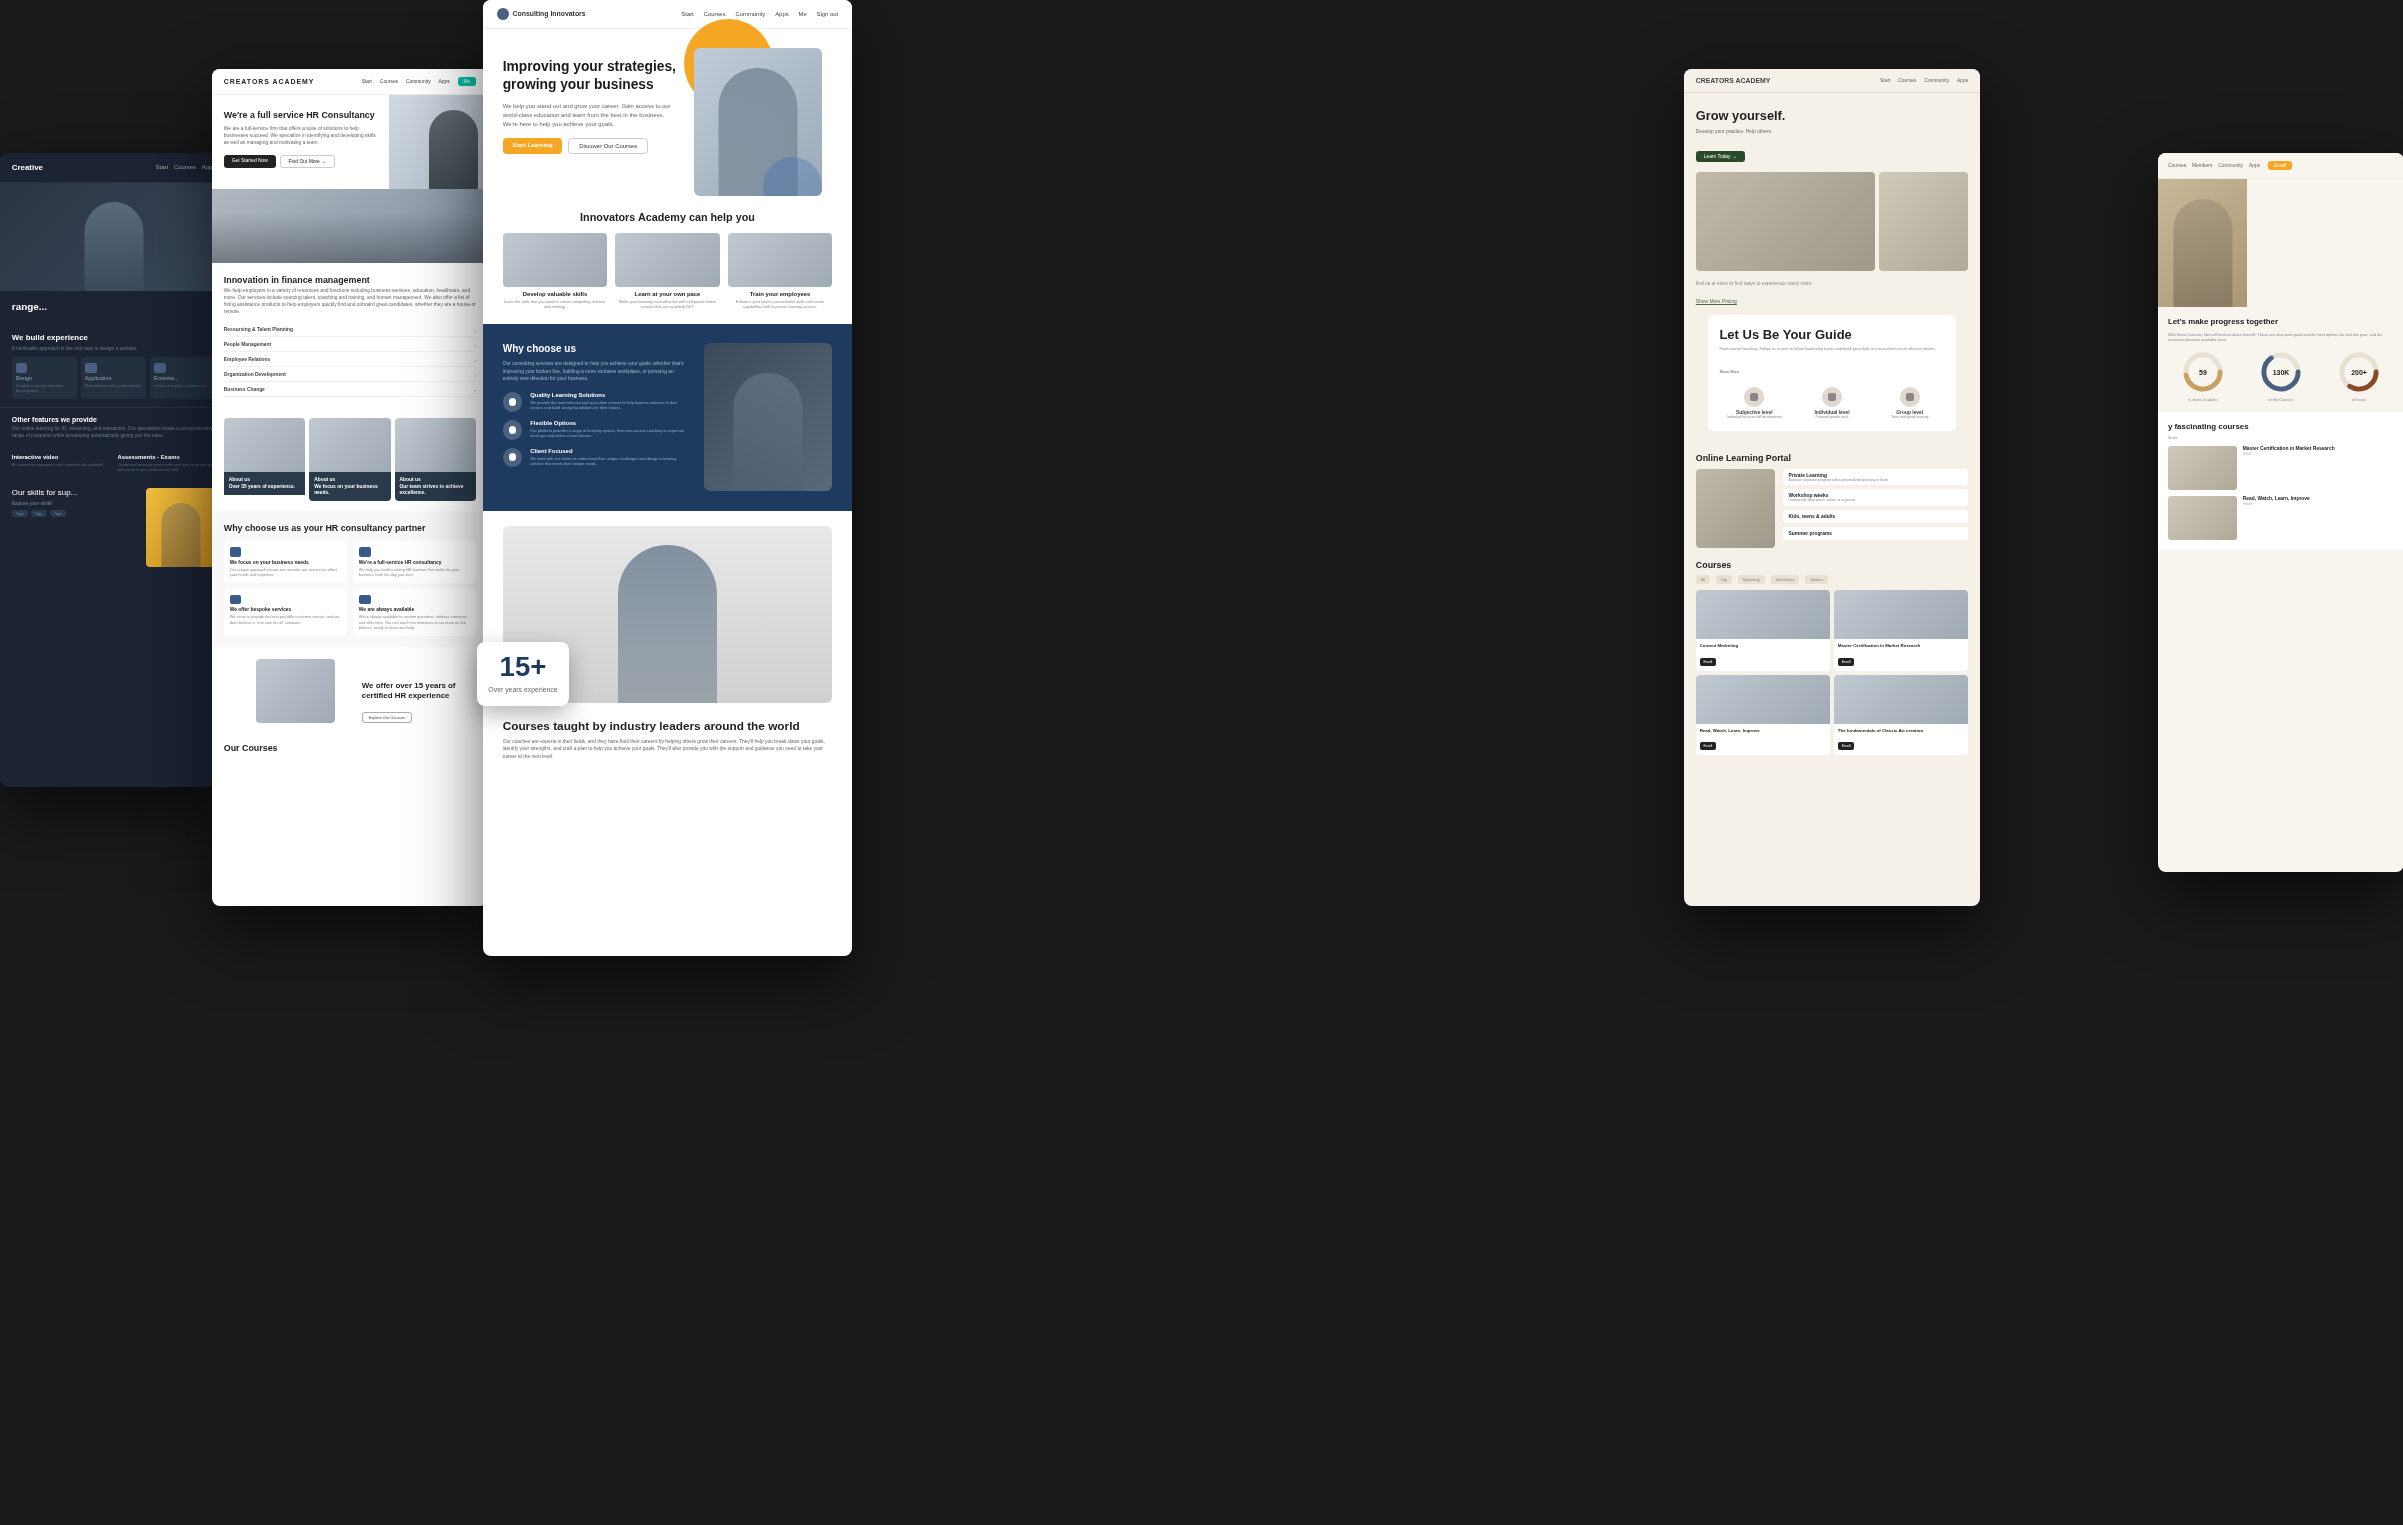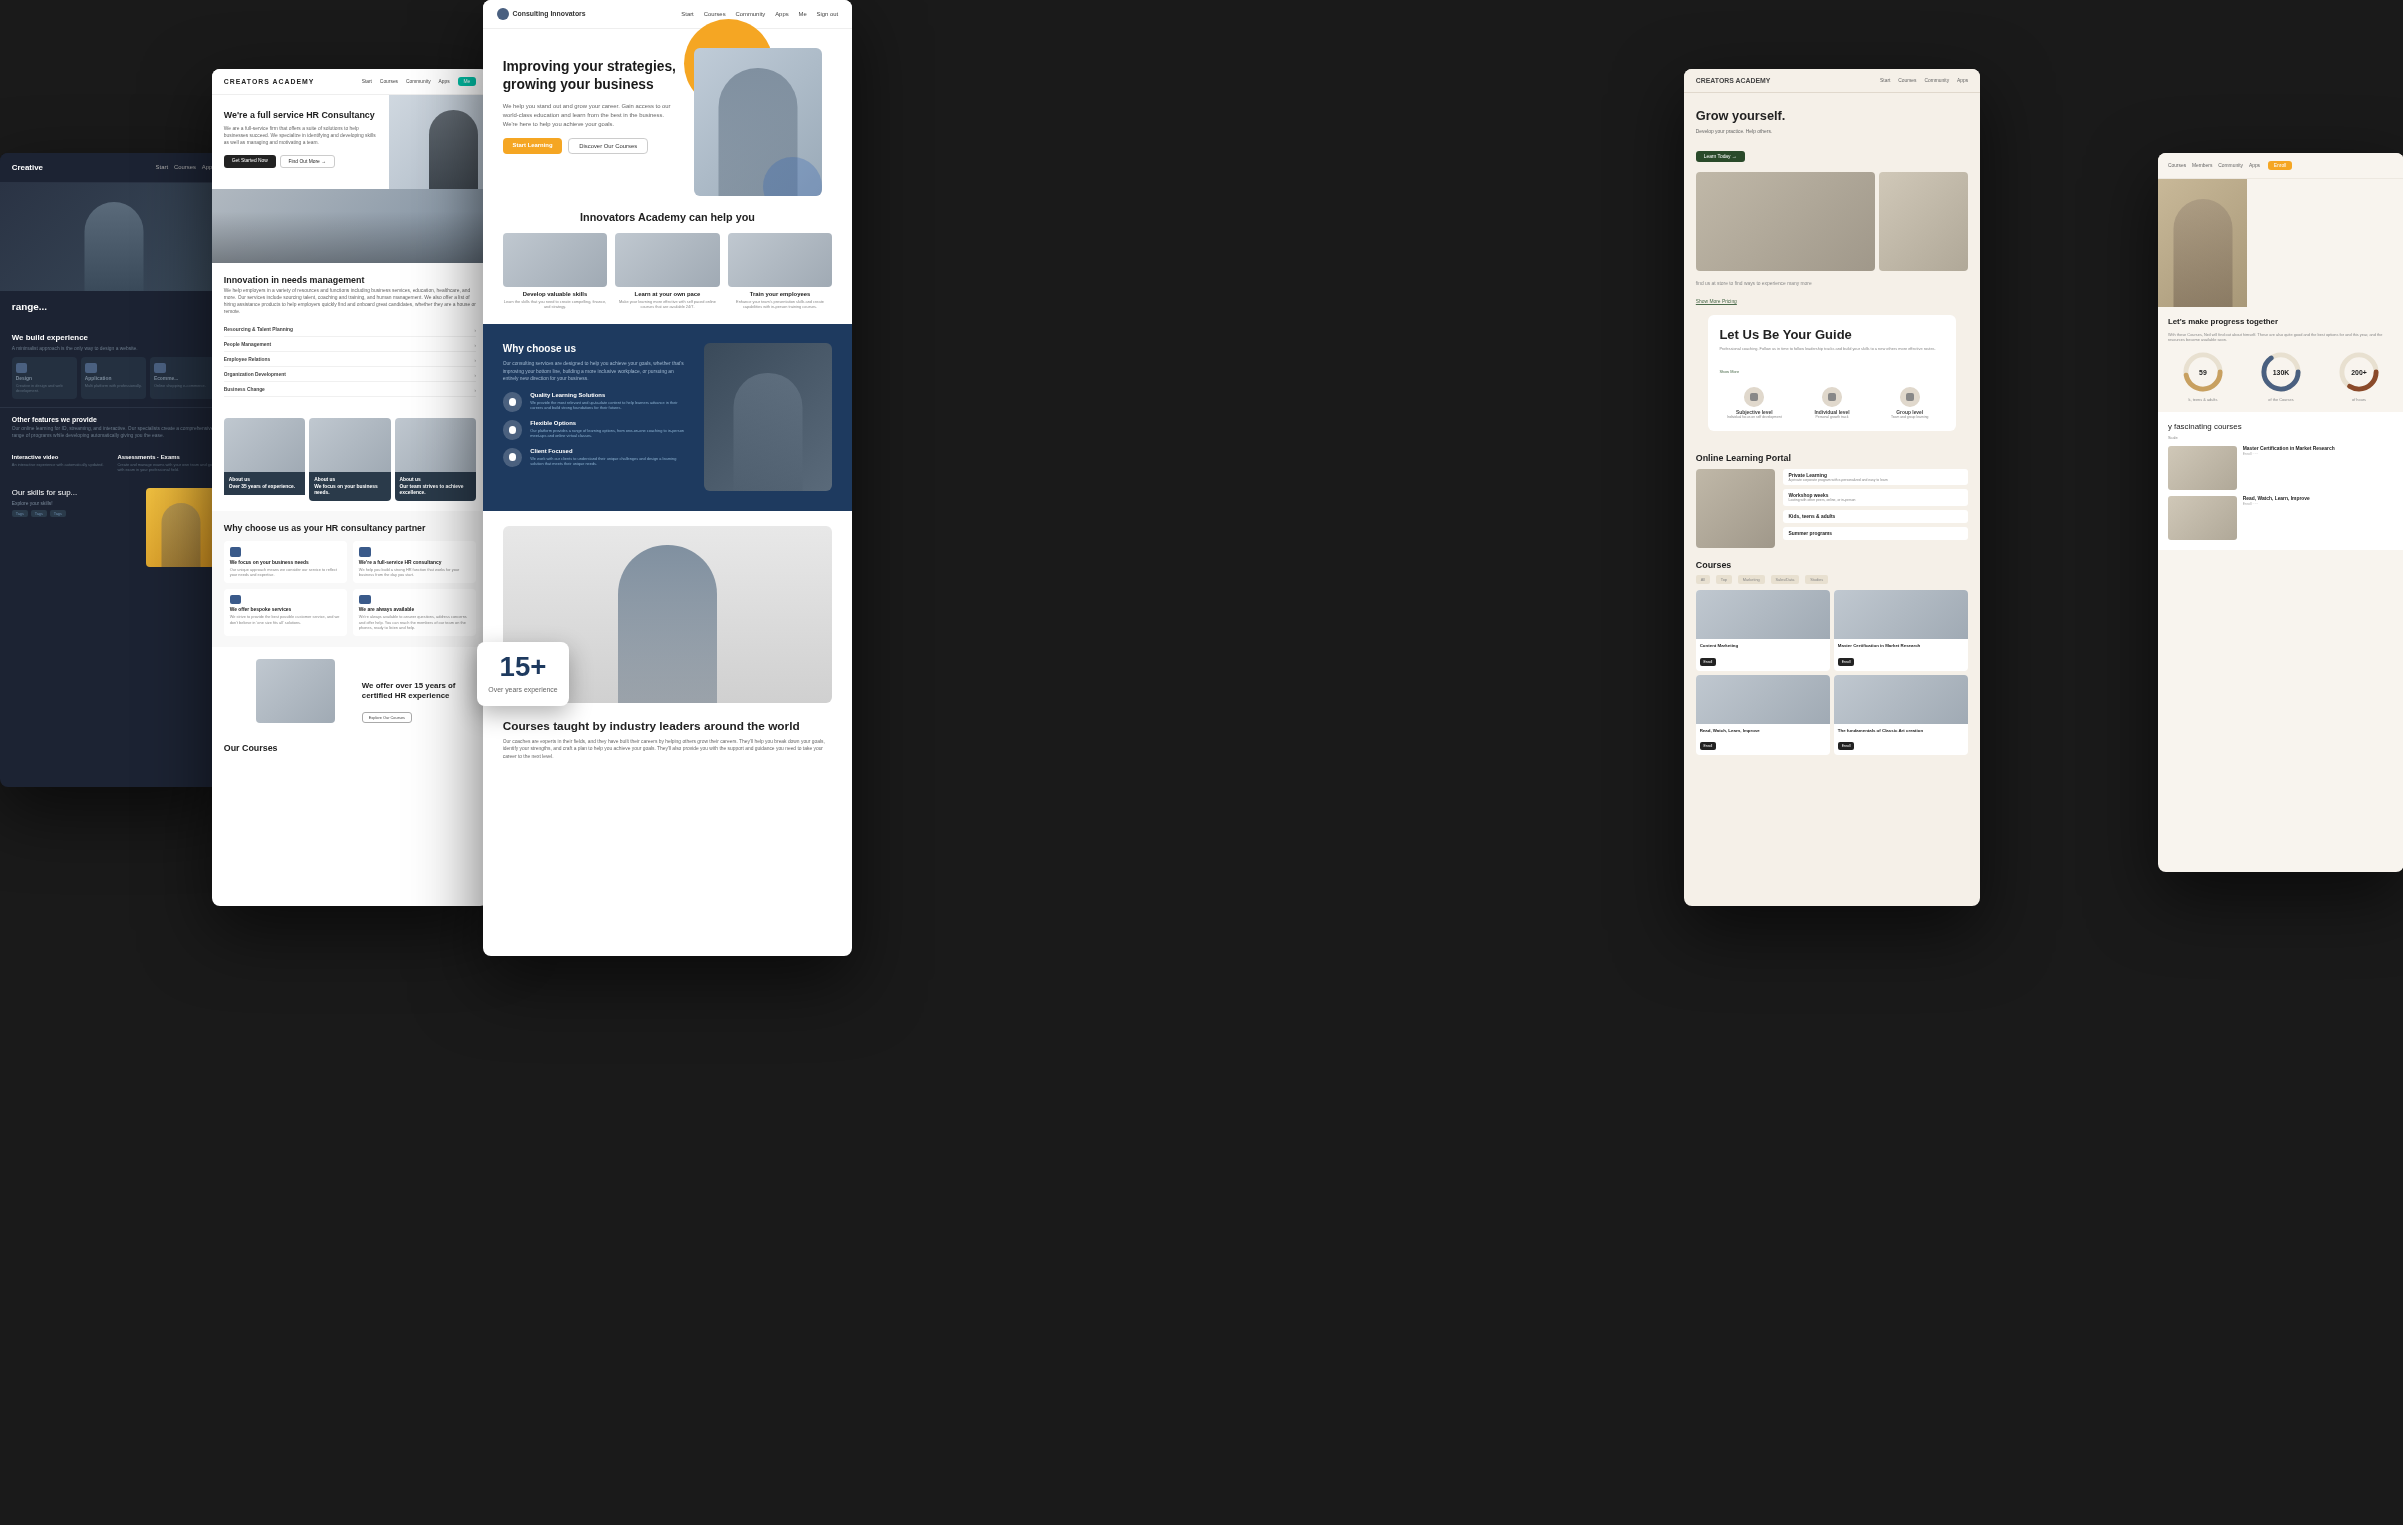--- a/index.html
+++ b/index.html
@@ -1051,21 +1051,21 @@
     .card-control .donut-label {
       font-size: 3.9px;
       color: #888;
     }
     .card-control .fascinating {
       padding: 9.9px;
       background: #fff;
     }
     .card-control .fascinating-title {
       font-size: 7.9px;
-      font-weight: normal;
+      font-weight: bold;
       color: #222;
       margin-bottom: 4px;
     }
     .card-control .fascinating-sub {
       font-size: 3.9px;
       color: #888;
       margin-bottom: 5.9px;
     }
     .card-control .fascinating-items {
       display: flex;
@@ -1227,21 +1227,21 @@
       </div>
     </div>
     <div class="hero-right office-room">
       <div class="hero-img-person person-silhouette"></div>
     </div>
   </div>
   <div class="office-img">
     <div class="office-img-content"></div>
   </div>
   <div class="innovation">
-    <div class="innovation-title">Innovation in needs management</div>
+    <div class="innovation-title">Innovation in finance management</div>
     <div class="innovation-desc">We help employers in a variety of resources and functions including business services, education, healthcare, and more. Our services include sourcing talent, coaching and training, and human management. We also offer a list of hiring assistance products to help employers quickly find and onboard great candidates, whether they are a house or remote.</div>
     <div class="services-list">
       <div class="service-item">
         <span class="service-name">Resourcing &amp; Talent Planning</span>
         <span class="service-arrow">›</span>
       </div>
       <div class="service-item">
         <span class="service-name">People Management</span>
         <span class="service-arrow">›</span>
       </div>

